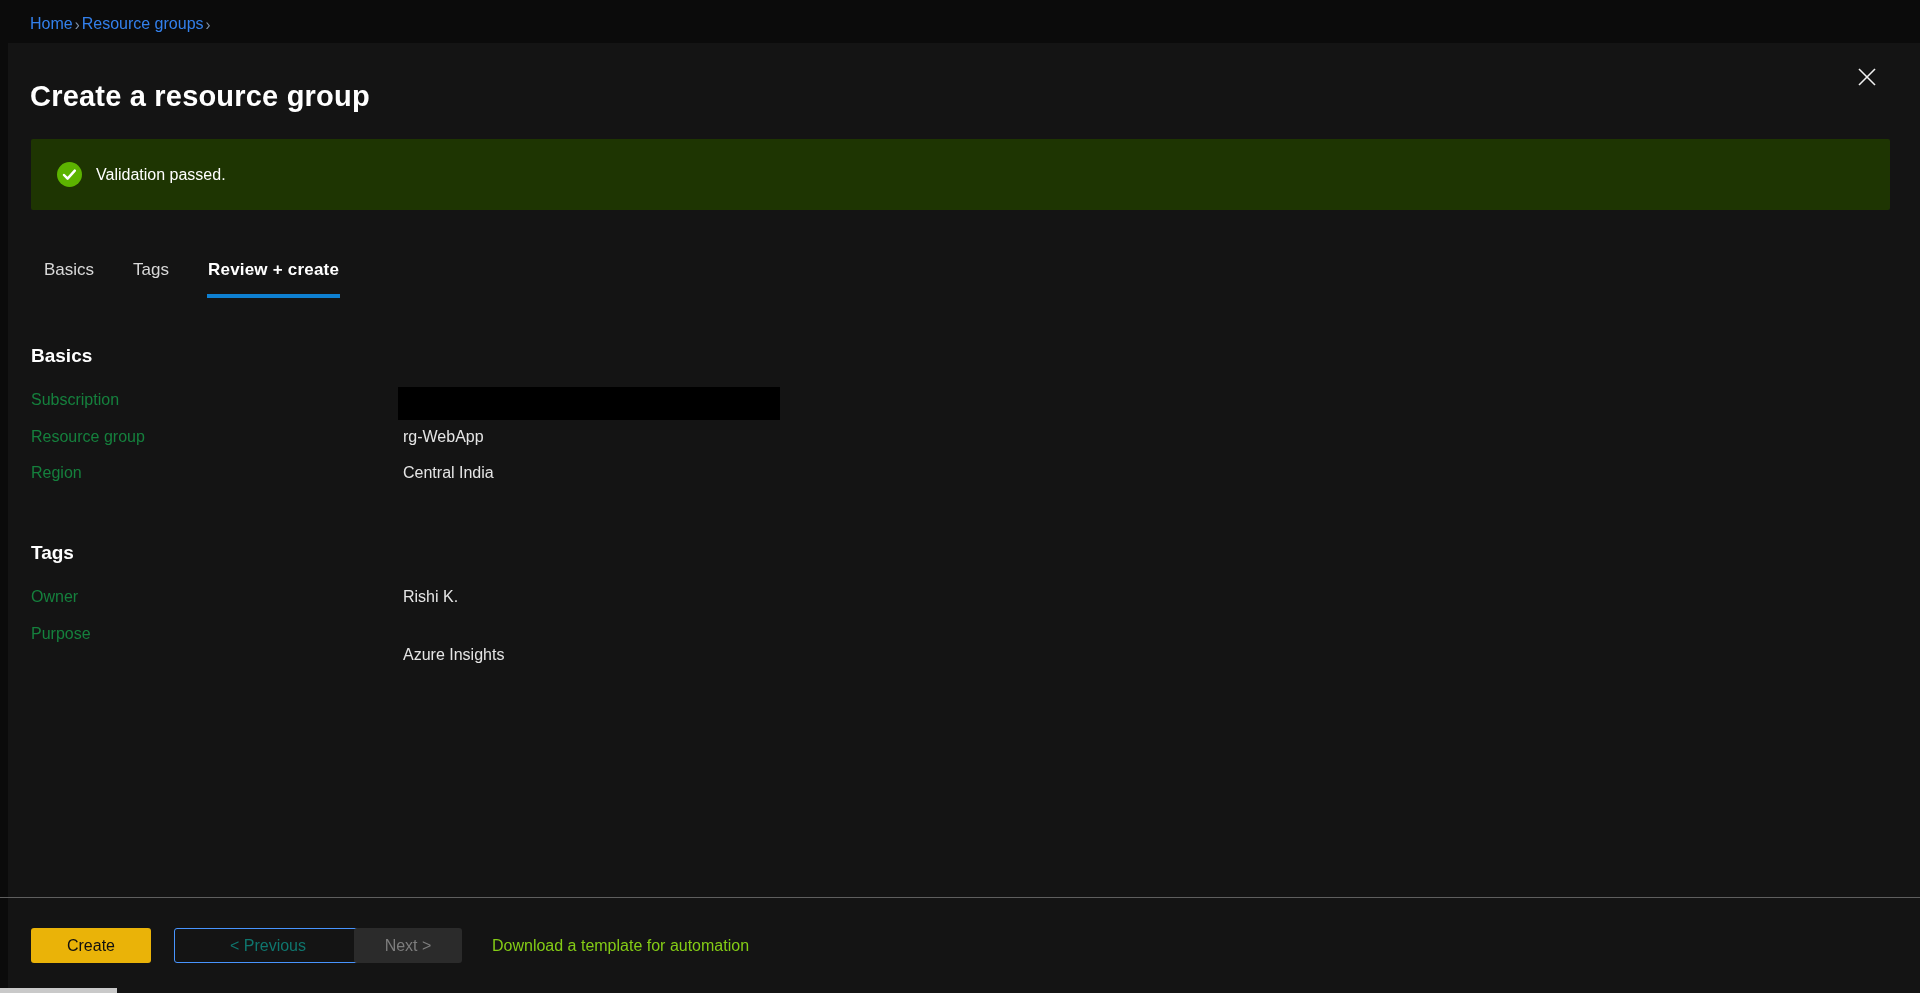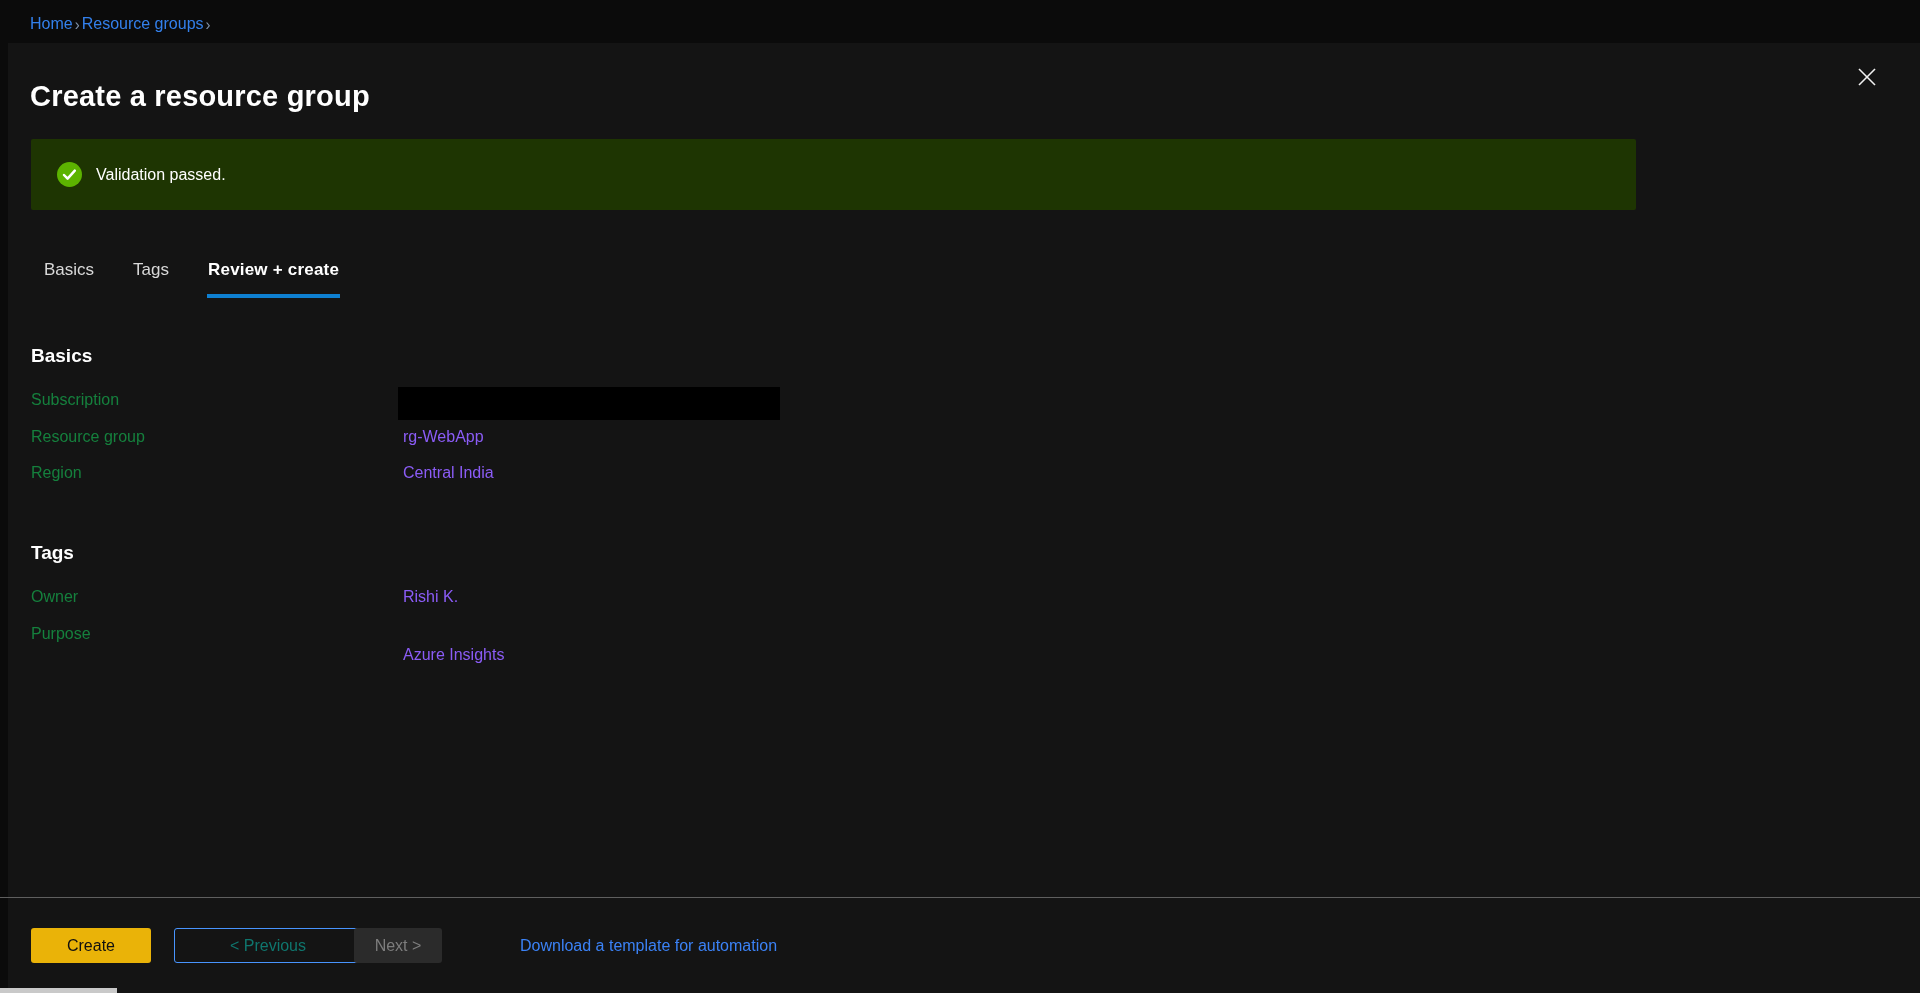--- a/index.html
+++ b/index.html
@@ -32,21 +32,21 @@
     font-size:29px;line-height:34px;font-weight:700;
     letter-spacing:0.2px;color:#ffffff;z-index:3;
   }
   .close-btn{
     position:absolute;left:1852px;top:62px;width:30px;height:30px;
     display:flex;align-items:center;justify-content:center;
     cursor:pointer;z-index:3;background:transparent;border:none;padding:0;
   }
   
   .banner{
-    position:absolute;left:31px;top:139px;width:1605px;height:71px;
+    position:absolute;left:31px;top:139px;width:1859px;height:71px;
     border-radius:2px;display:flex;align-items:center;z-index:3;
   }
   .banner-icon{margin-left:26px;width:25px;height:25px;flex:0 0 auto;display:block;}
   .banner-text{margin-left:14px;font-size:16px;color:#ffffff;}
   
   .tabs{
     position:absolute;left:43px;top:258px;display:flex;z-index:3;
   }
   .tab{
     margin-right:37px;font-size:17px;line-height:24px;
@@ -61,21 +61,21 @@
   .section-heading{
     position:absolute;left:31px;font-size:19px;line-height:24px;
     font-weight:700;color:#ffffff;z-index:3;
   }
   .field-label{
     position:absolute;left:31px;font-size:16px;line-height:22px;
     color:#15803d;z-index:3;
   }
   .field-value{
     position:absolute;left:403px;font-size:16px;line-height:22px;
-    color:#8b5cf6;z-index:3;
+    color:#e5e5e5;z-index:3;
   }
   .redacted-box{
     position:absolute;left:398px;top:387px;width:382px;height:33px;
     background:#000000;z-index:3;
   }
   
   .footer-divider{
     position:absolute;left:0;top:897px;width:1920px;height:1px;
     background:#5f5f5f;z-index:3;
   }
@@ -87,26 +87,26 @@
     box-sizing:border-box;z-index:3;
   }
   .btn-create{
     left:31px;width:120px;background:#eab308;color:#101010;border:none;
   }
   .btn-previous{
     left:174px;width:188px;background:transparent;color:#0f766e;
     border:1px solid #4894fe;
   }
   .btn-next{
-    left:354px;width:88px;background:#2b2b2b;color:#7d7d7d;border:none;
+    left:354px;width:108px;background:#2b2b2b;color:#7d7d7d;border:none;
     cursor:default;
   }
   .template-link{
-    position:absolute;left:520px;top:935px;font-size:16px;line-height:22px;
-    color:#3b82f6;text-decoration:none;cursor:pointer;z-index:3;
+    position:absolute;left:492px;top:935px;font-size:16px;line-height:22px;
+    color:#84cc16;text-decoration:none;cursor:pointer;z-index:3;
   }
   .scrollbar-chunk{
     position:absolute;left:0;top:988px;width:117px;height:5px;
     background:#c9c9c9;z-index:4;
   }
 </style>
 </head>
 <body>
 
 <div class="content-panel"></div>

